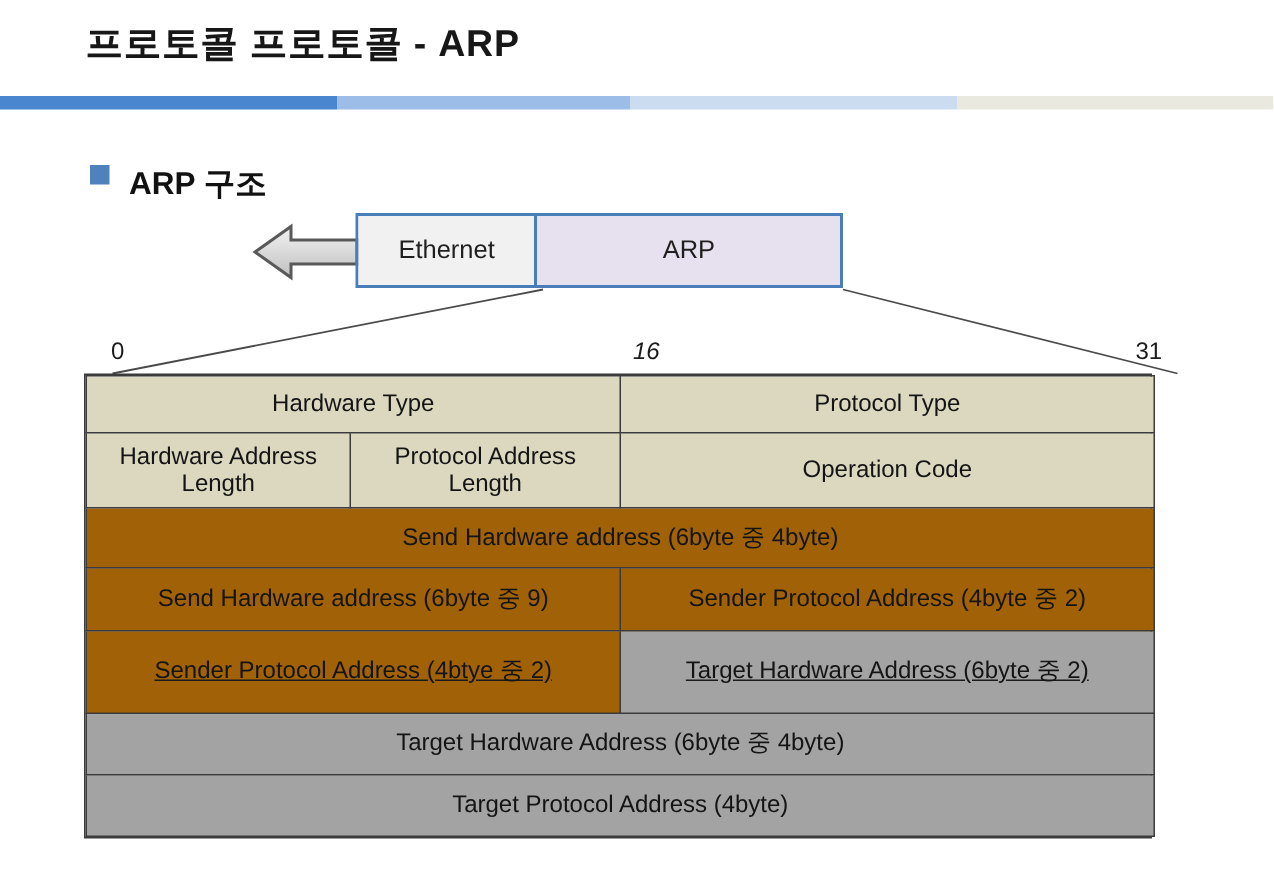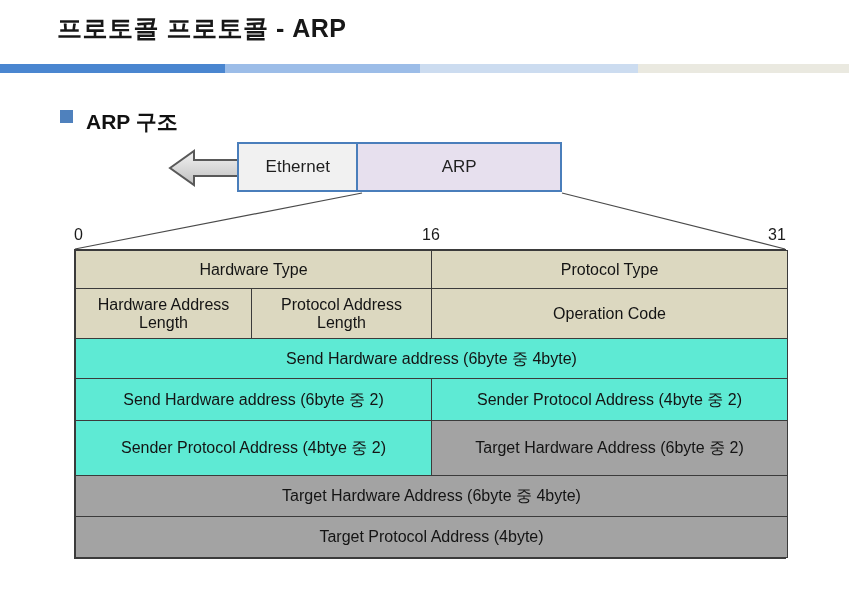--- a/index.html
+++ b/index.html
@@ -117,27 +117,27 @@
   }
 
   
   .ruler-tick {
     position: absolute;
     font-size: 16px;
     color: #1b1b1b;
     top: 226px;
   }
   .tick-0  { left: 74px; }
-  .tick-16 { left: 422px; }
-  .tick-31 { left: 757px; margin-left: 11px; }
+  .tick-16 { left: 422px; font-style: italic; }
+  .tick-31 { left: 757px; }
 
   
   .field-table {
     position: absolute;
-    left: 74px;
+    left: 56px;
     top: 249px;
     width: 712px;
     border: 1px solid #3b3b3b;
     box-sizing: border-box;
     border-collapse: collapse;
   }
   .field-table table {
     width: 100%;
     border-collapse: collapse;
     table-layout: fixed;
@@ -146,28 +146,28 @@
     border: 1px solid #3b3b3b;
     text-align: center;
     vertical-align: middle;
     font-size: 16px;
     color: #141414;
     line-height: 1.12;
     padding: 2px 4px;
     box-sizing: border-box;
   }
   .fill-beige { background: #dcd8c0; }
-  .fill-pink  { background: #5eead4; }
+  .fill-pink  { background: #a16207; }
   .fill-blue  { background: #a3a3a3; }
 
   .r-h38 { height: 38px; }
   .r-h50 { height: 50px; }
   .r-h40 { height: 40px; }
   .r-h42 { height: 42px; }
-  .r-h55 { height: 55px; }
+  .r-h55 { height: 55px; text-decoration: underline; }
   .r-h41 { height: 41px; }
 </style>
 </head>
 <body>
 
 <div class="slide-title">프로토콜 프로토콜 - ARP</div>
 
 <div class="divider">
   <div class="seg seg-1"></div>
   <div class="seg seg-2"></div>
@@ -220,21 +220,21 @@
         </tr>
         <tr class="r-h50">
           <td class="fill-beige">Hardware Address Length</td>
           <td class="fill-beige">Protocol Address Length</td>
           <td class="fill-beige" colspan="2">Operation Code</td>
         </tr>
         <tr class="r-h40">
           <td class="fill-pink" colspan="4">Send Hardware address (6byte 중 4byte)</td>
         </tr>
         <tr class="r-h42">
-          <td class="fill-pink" colspan="2">Send Hardware address (6byte 중 2)</td>
+          <td class="fill-pink" colspan="2">Send Hardware address (6byte 중 9)</td>
           <td class="fill-pink" colspan="2">Sender Protocol Address (4byte 중 2)</td>
         </tr>
         <tr class="r-h55">
           <td class="fill-pink" colspan="2">Sender Protocol Address (4btye 중 2)</td>
           <td class="fill-blue" colspan="2">Target Hardware Address (6byte 중 2)</td>
         </tr>
         <tr class="r-h41">
           <td class="fill-blue" colspan="4">Target Hardware Address (6byte 중 4byte)</td>
         </tr>
         <tr class="r-h41">

